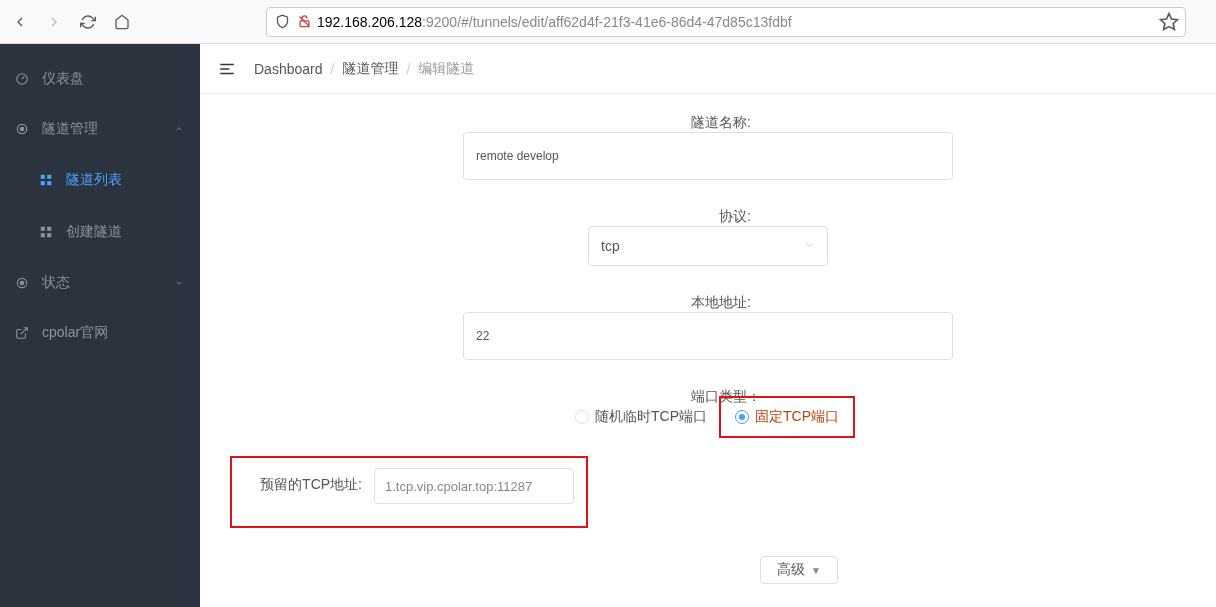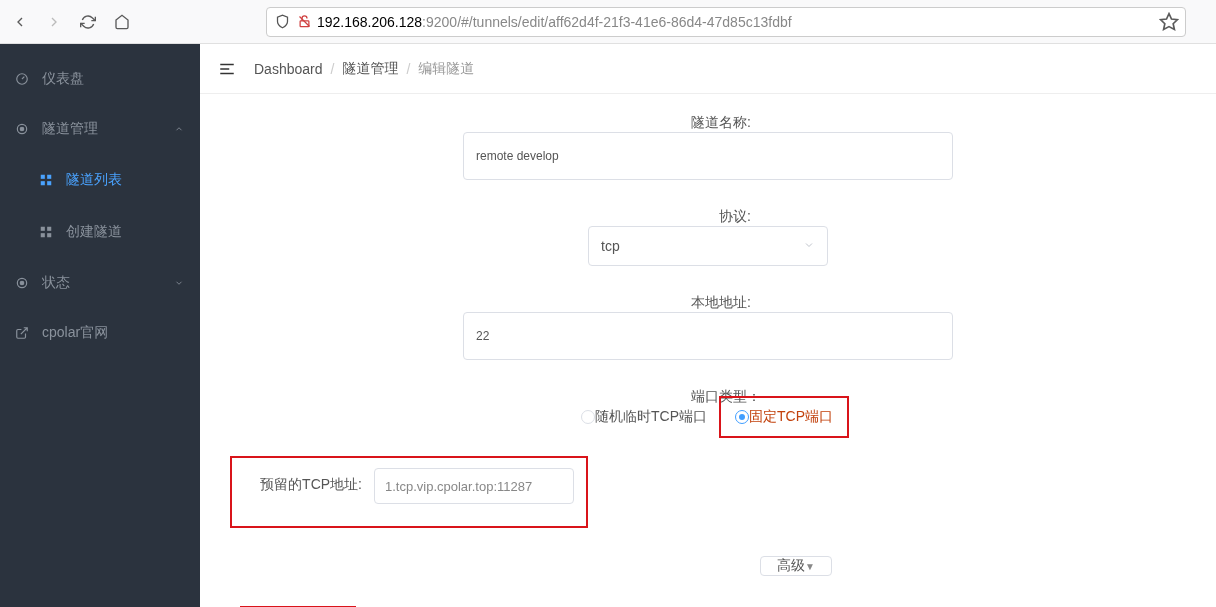--- a/index.html
+++ b/index.html
@@ -35,33 +35,33 @@
 .breadcrumb .crumb:last-child { color: #999; }
 .breadcrumb .sep { color: #ccc; }
 
 .form-area { padding: 20px 30px; }
 .form-row { display: flex; align-items: center; margin-bottom: 28px; flex-direction: column; }
 .form-label { width: 110px; text-align: right; font-size: 14px; color: #555; padding-right: 12px; }
 .form-input { width: 490px; height: 48px; border: 1px solid #dcdfe6; border-radius: 4px; padding: 12px 12px; font-size: 12px; color: #555; outline: none; }
 .form-select { width: 240px; height: 40px; border: 1px solid #dcdfe6; border-radius: 4px; padding: 0 12px; font-size: 14px; color: #555; display: flex; align-items: center; position: relative; text-align: center; }
 .form-select .chev { margin-left: auto; color: #c0c4cc; }
 .radio-group { display: flex; align-items: center; gap: 26px; }
-.radio-item { display: flex; align-items: center; gap: 0; font-size: 14px; color: #555; cursor: pointer; }
+.radio-item { display: flex; align-items: center; gap: 6px; font-size: 14px; color: #555; cursor: pointer; }
 .radio-circle { width: 14px; height: 14px; border: 1px solid #dcdfe6; border-radius: 50%; display: flex; align-items: center; justify-content: center; }
 .radio-item.selected .radio-circle { border-color: #409eff; }
 .radio-item.selected .radio-circle::after { content: ""; width: 6px; height: 6px; background: #409eff; border-radius: 50%; }
 .radio-item.selected { color: #c2410c; }
 .highlight-box { border: 2px solid #d9141a; padding: 6px 10px; }
 .highlight-box.around-radio { padding: 10px 14px; margin: -10px -14px; }
 .highlight-wrap { display: inline-flex; border: 2px solid #d9141a; padding: 10px 12px 22px 2px; }
 
 .small-input { width: 200px; height: 36px; border: 1px solid #dcdfe6; border-radius: 4px; padding: 0 10px; font-size: 13px; color: #888; }
 
 .adv-row { padding-left: 530px; margin-bottom: 30px; }
-.adv-btn { height: 20px; border: 1px solid #dcdfe6; border-radius: 4px; padding: 0 16px; font-size: 14px; color: #555; background: #fff; display: inline-flex; align-items: center; cursor: pointer; }
+.adv-btn { height: 28px; border: 1px solid #dcdfe6; border-radius: 4px; padding: 0 16px; font-size: 14px; color: #555; background: #fff; display: inline-flex; align-items: center; gap: 6px; cursor: pointer; }
 .adv-btn .caret { font-size: 10px; color: #888; }
 
 .submit-btn { height: 40px; padding: 0 22px; background: #5cb85c; color: #fff; border: none; border-radius: 4px; font-size: 14px; cursor: pointer; }
 .submit-wrap { display: inline-block; border: 2px solid #d9141a; padding: 14px 20px; margin-left: 10px; }
 </style>
 </head>
 <body>
 
 <div class="browser-bar">
   <div class="nav-btn">

